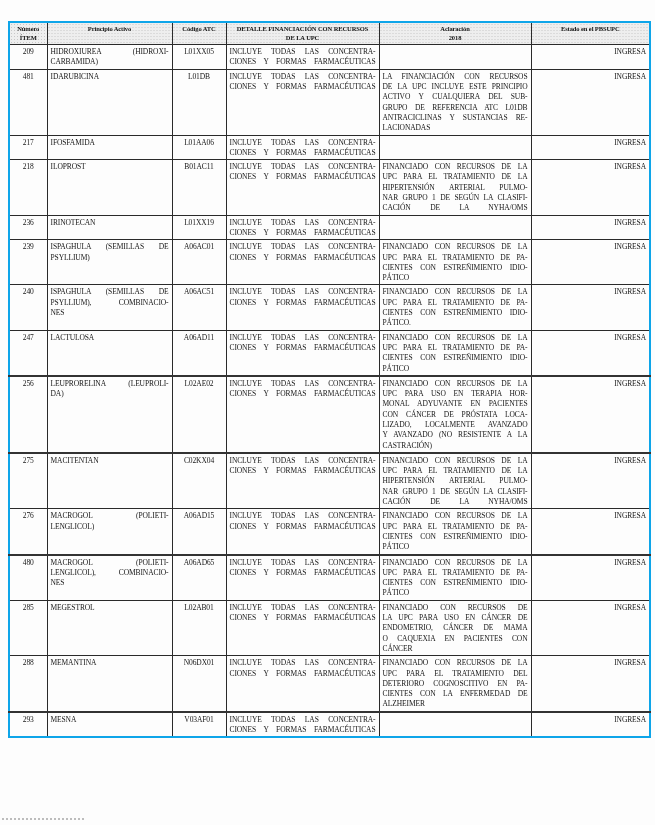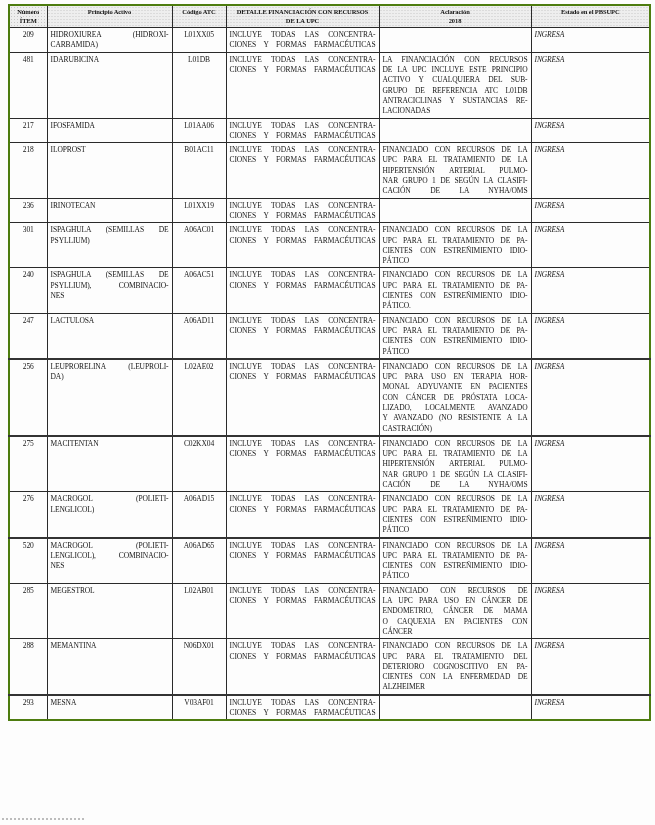--- a/index.html
+++ b/index.html
@@ -8,25 +8,25 @@
     width: 655px;
     height: 825px;
     background: #fdfdfd;
     font-family: "Liberation Serif", "DejaVu Serif", serif;
     color: #151515;
     overflow: hidden;
   }
   table.doc-table {
     position: absolute;
     left: 8px;
-    top: 4px;
+    top: 21px;
     width: 641px;
     border-collapse: collapse;
     table-layout: fixed;
-    border: 2px solid #4d7c0f;
+    border: 2px solid #0ea5e9;
   }
   col.w-item { width: 38px; }
   col.w-name { width: 125px; }
   col.w-atc  { width: 54px; }
   col.w-det  { width: 153px; }
   col.w-acl  { width: 152px; }
   col.w-est  { width: 119px; }
 
   th, td {
     border: 1px solid #2a2a2a;
@@ -50,21 +50,21 @@
     line-height: 10.3px;
     padding: 2px 3px 1px 3px;
     letter-spacing: -0.1px;
   }
   td.c-item { text-align: center; }
   td.c-atc  { text-align: center; margin-left: 8px; }
   td.c-name, td.c-det, td.c-acl {
     text-align: justify;
     text-align-last: justify;
   }
-  td.c-est { text-align: left; font-style: italic; }
+  td.c-est { text-align: right; }
 
   
   tbody tr:nth-child(6)  td, tbody tr:nth-child(17) td, tbody tr:nth-child(19) td { border-top: 1px dotted #6a6a6a; }
   tbody tr:nth-child(9)  td, tbody tr:nth-child(10) td,
   tbody tr:nth-child(12) td, tbody tr:nth-child(15) td { border-top: 2px solid #333333; }
 
   .scan-dots {
     position: absolute;
     left: 2px;
     top: 818px;
@@ -155,21 +155,21 @@
       <td class="c-item">236</td>
       <td class="c-name">IRINOTECAN</td>
       <td class="c-atc">L01XX19</td>
       <td class="c-det">INCLUYE TODAS LAS CONCENTRA-
 CIONES Y FORMAS FARMACÉUTICAS</td>
       <td class="c-acl"></td>
       <td class="c-est">INGRESA</td>
     </tr>
 
     <tr>
-      <td class="c-item">301</td>
+      <td class="c-item">239</td>
       <td class="c-name">ISPAGHULA (SEMILLAS DE
 PSYLLIUM)</td>
       <td class="c-atc">A06AC01</td>
       <td class="c-det">INCLUYE TODAS LAS CONCENTRA-
 CIONES Y FORMAS FARMACÉUTICAS</td>
       <td class="c-acl">FINANCIADO CON RECURSOS DE LA
 UPC PARA EL TRATAMIENTO DE PA-
 CIENTES CON ESTREÑIMIENTO IDIO-
 PÁTICO</td>
       <td class="c-est">INGRESA</td>
@@ -244,21 +244,21 @@
       <td class="c-det">INCLUYE TODAS LAS CONCENTRA-
 CIONES Y FORMAS FARMACÉUTICAS</td>
       <td class="c-acl">FINANCIADO CON RECURSOS DE LA
 UPC PARA EL TRATAMIENTO DE PA-
 CIENTES CON ESTREÑIMIENTO IDIO-
 PÁTICO</td>
       <td class="c-est">INGRESA</td>
     </tr>
 
     <tr>
-      <td class="c-item">520</td>
+      <td class="c-item">480</td>
       <td class="c-name">MACROGOL (POLIETI-
 LENGLICOL), COMBINACIO-
 NES</td>
       <td class="c-atc">A06AD65</td>
       <td class="c-det">INCLUYE TODAS LAS CONCENTRA-
 CIONES Y FORMAS FARMACÉUTICAS</td>
       <td class="c-acl">FINANCIADO CON RECURSOS DE LA
 UPC PARA EL TRATAMIENTO DE PA-
 CIENTES CON ESTREÑIMIENTO IDIO-
 PÁTICO</td>

